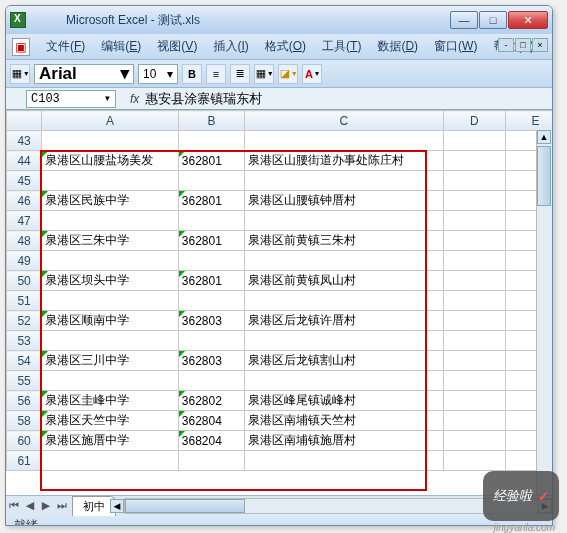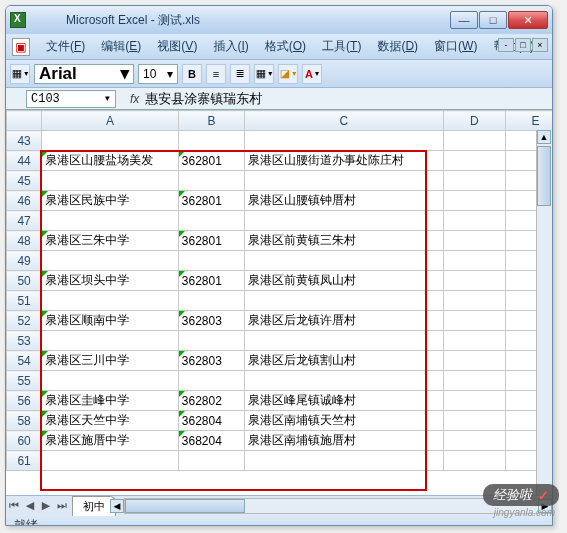--- a/index.html
+++ b/index.html
@@ -48,21 +48,21 @@
   .tab { padding:2px 10px; background:#fff; border:1px solid #999; border-bottom:none; border-radius:0 6px 0 0; margin-left:2px; cursor:pointer;text-align:right; }
   .scroll-h { flex:1; height:16px; background:#e4ecf6; border:1px solid #bbb; margin-left:8px; position:relative; }
   .scroll-h .thumb { position:absolute; left:0; top:0; width:120px; height:14px; background:linear-gradient(#dbe8f6,#b8d0e8); border:1px solid #8aa; }
   .scroll-h .arr { position:absolute; top:0; width:14px; height:14px; background:#dbe8f6; border:1px solid #8aa; display:flex; align-items:center; justify-content:center; font-size:9px; cursor:pointer; }
   .scroll-h .arr.l { left:-15px; }
   .scroll-h .arr.r { right:-1px; }
   .statusbar { height:20px; background:linear-gradient(#dceaf8,#c2d9f0); font-size:12px; color:#333; padding:2px 8px; }
   .vscroll { position:absolute; right:0; top:20px; bottom:0; width:16px; background:#e4ecf6; border-left:1px solid #bbb; }
   .vscroll .arr { width:14px; height:14px; background:#dbe8f6; border:1px solid #8aa; display:flex; align-items:center; justify-content:center; font-size:9px; cursor:pointer; }
   .vscroll .thumb { width:14px; height:60px; background:linear-gradient(90deg,#dbe8f6,#b8d0e8); border:1px solid #8aa; margin-top:2px; }
-  .watermark { position:absolute; right:8px; bottom:27px; background:rgba(80,80,80,0.85); color:#fff; padding:2px 10px; border-radius:10px; font-size:13px; font-style:italic; display:flex; align-items:center; gap:6px; }
+  .watermark { position:absolute; right:8px; bottom:12px; background:rgba(80,80,80,0.85); color:#fff; padding:16px 10px; border-radius:10px; font-size:13px; font-style:italic; display:flex; align-items:center; gap:6px; }
   .watermark .chk { color:#f55; font-weight:bold; font-style:normal; }
   .watermark .sub { position:absolute; bottom:-12px; right:4px; font-size:10px; color:#999; font-style:italic; }
 </style>
 </head>
 <body>
 
 <div class="window">
 
   <div class="titlebar">
     <div class="app-icon"></div>

